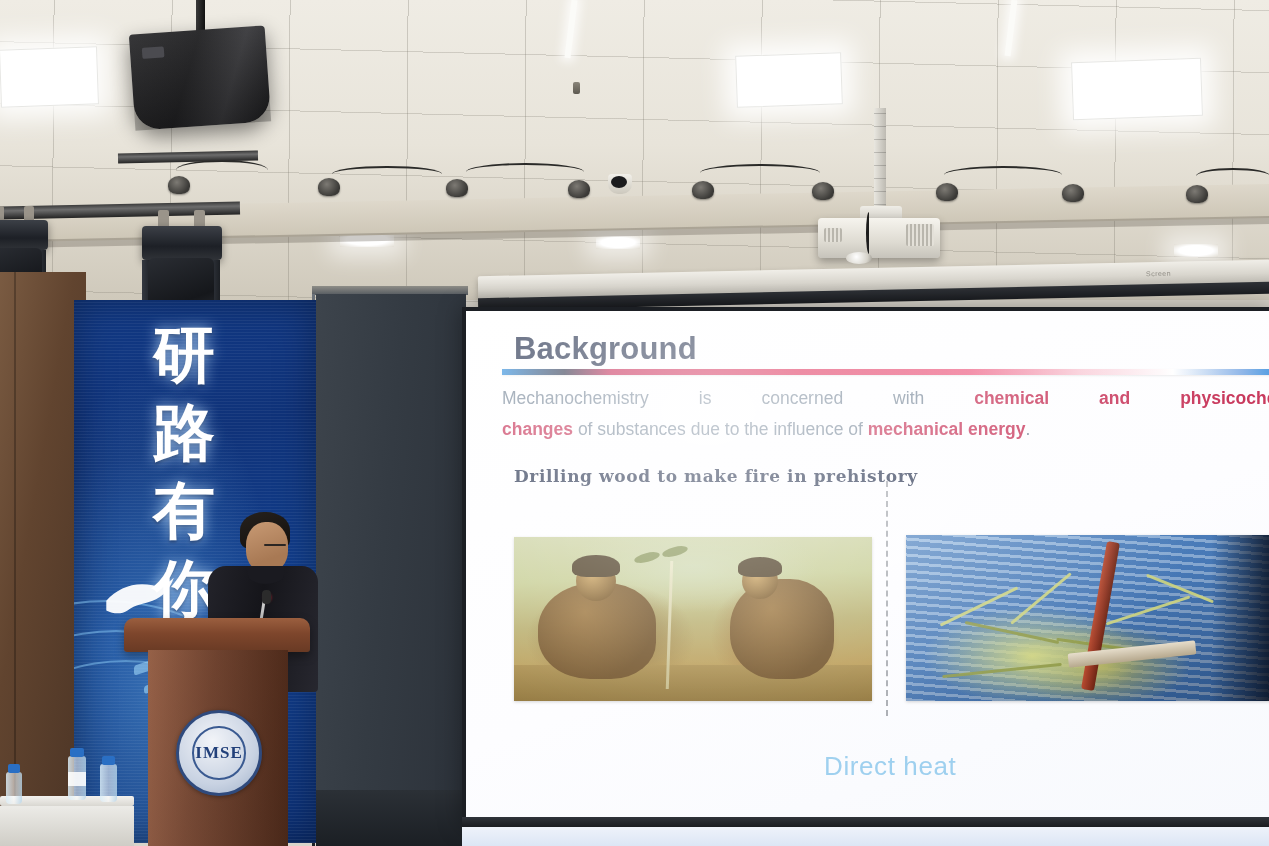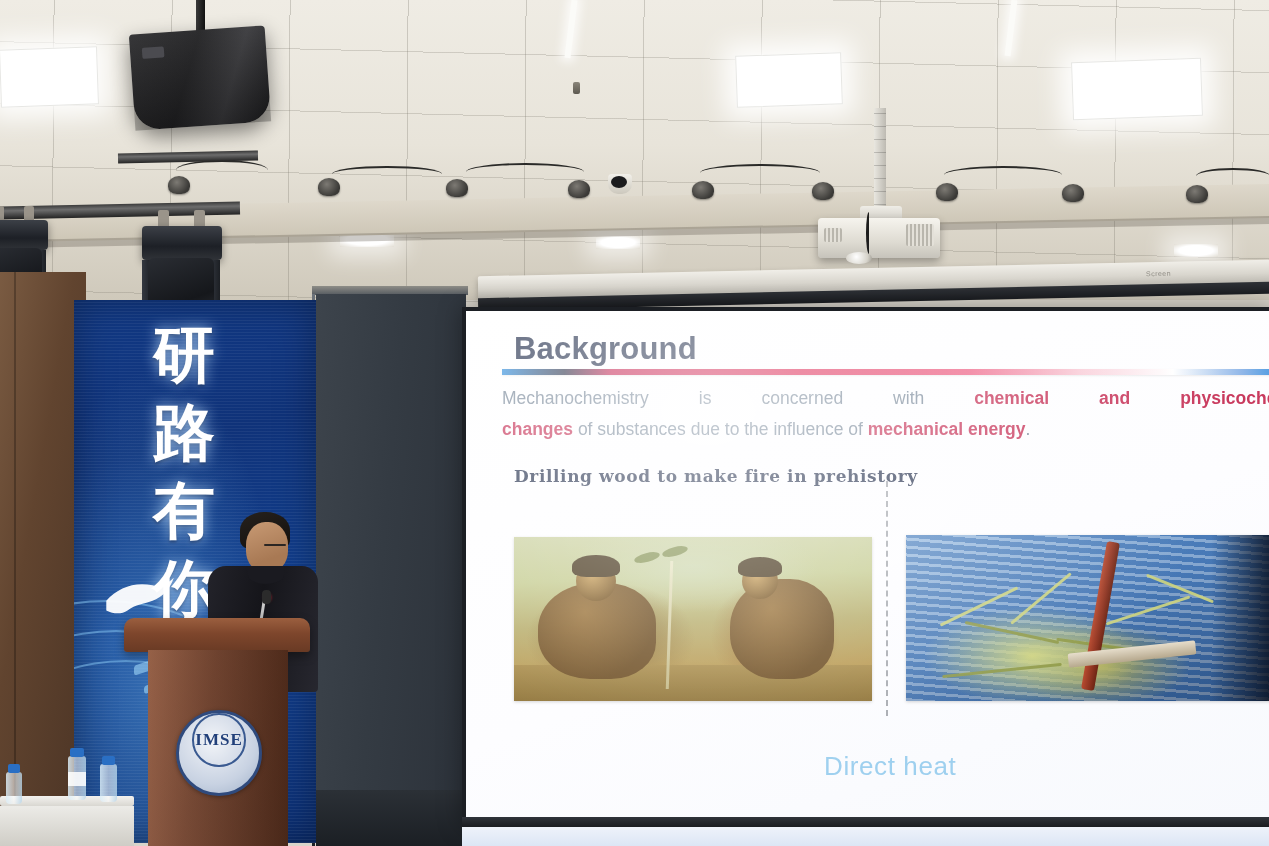--- a/index.html
+++ b/index.html
@@ -216,21 +216,21 @@
   }
   .podium-shade{
     position:absolute;inset:0;
     background:linear-gradient(90deg,rgba(255,255,255,.10),rgba(0,0,0,.22));
   }
   .emblem{
     position:absolute;border-radius:50%;
     background:radial-gradient(circle at 42% 35%,#f2f4f8,#c8d2e2 62%,#9fb0c8);
     border:3px solid #2f4a7d;
     box-shadow:0 1px 4px rgba(0,0,0,.35);
-    display:flex;align-items:flex-start;justify-content:center;
+    display:flex;align-items:center;justify-content:center;
   }
   .emblem-inner{
     width:62%;height:62%;border-radius:50%;
     border:2px solid #3a5a91;
     display:flex;align-items:center;justify-content:center;
     font-family:"Liberation Serif",serif;
     font-weight:700;color:#22407a;font-size:17px;letter-spacing:1px;
   }
 
   

